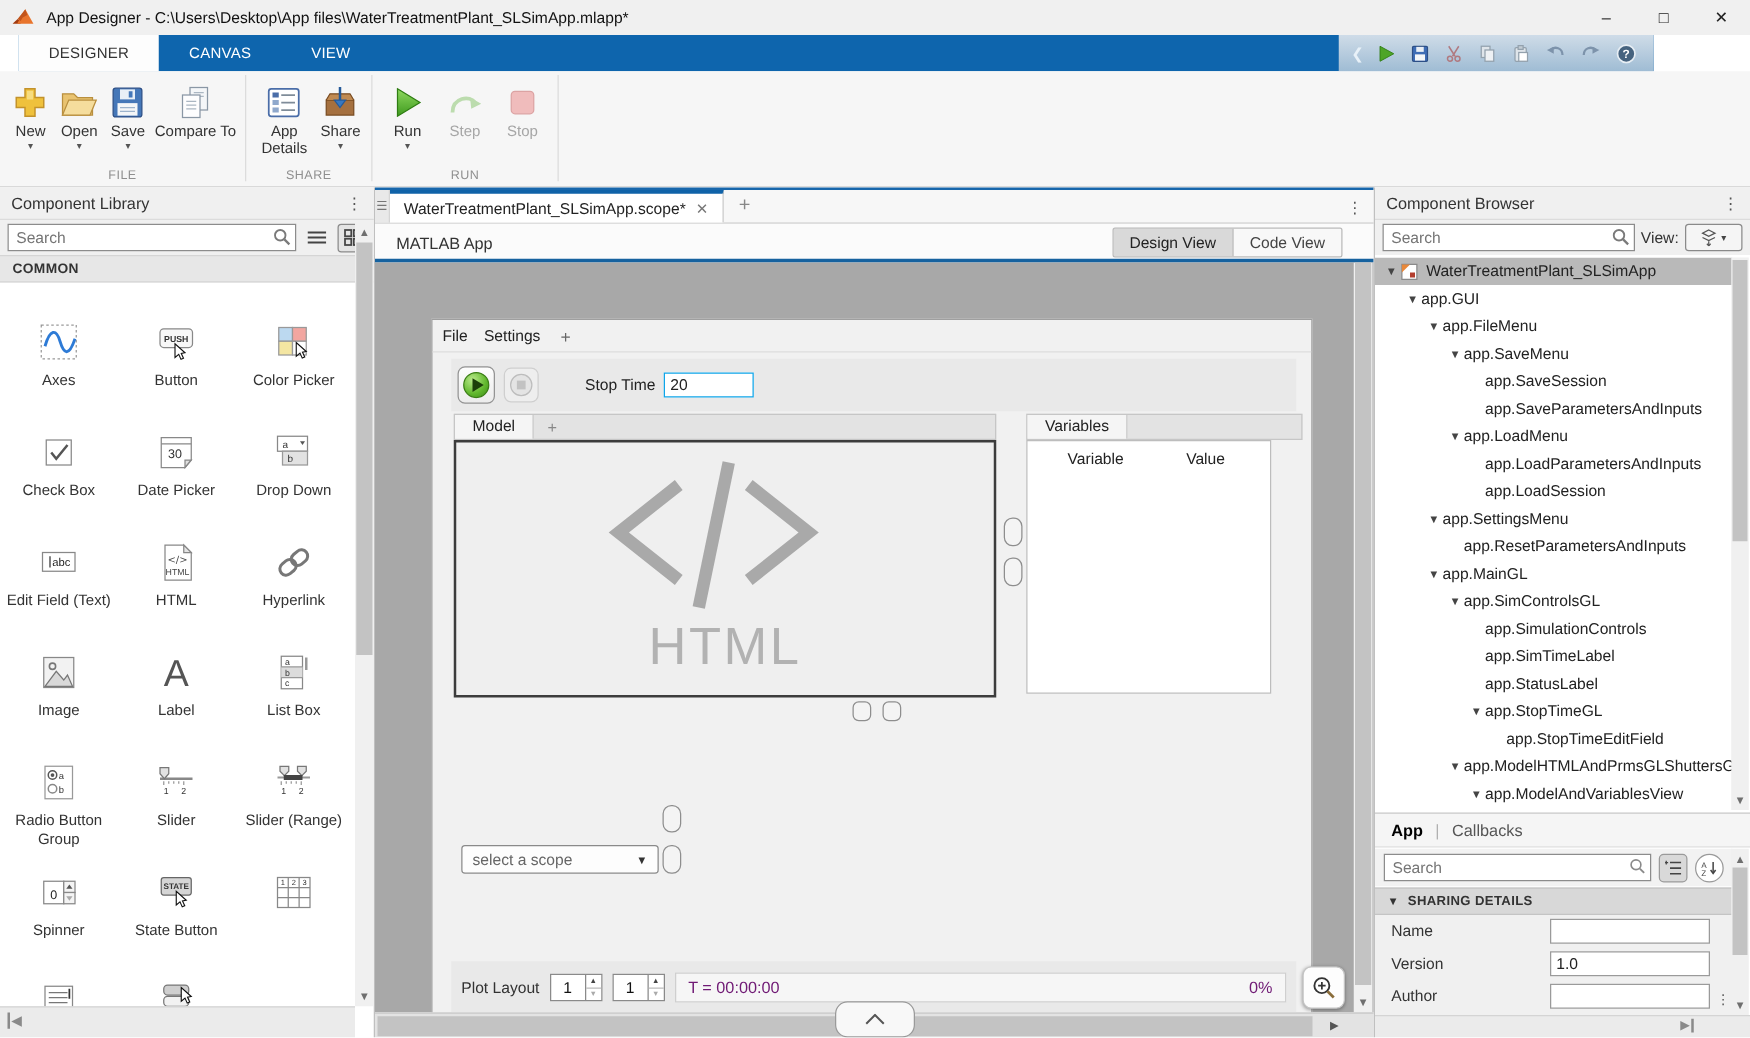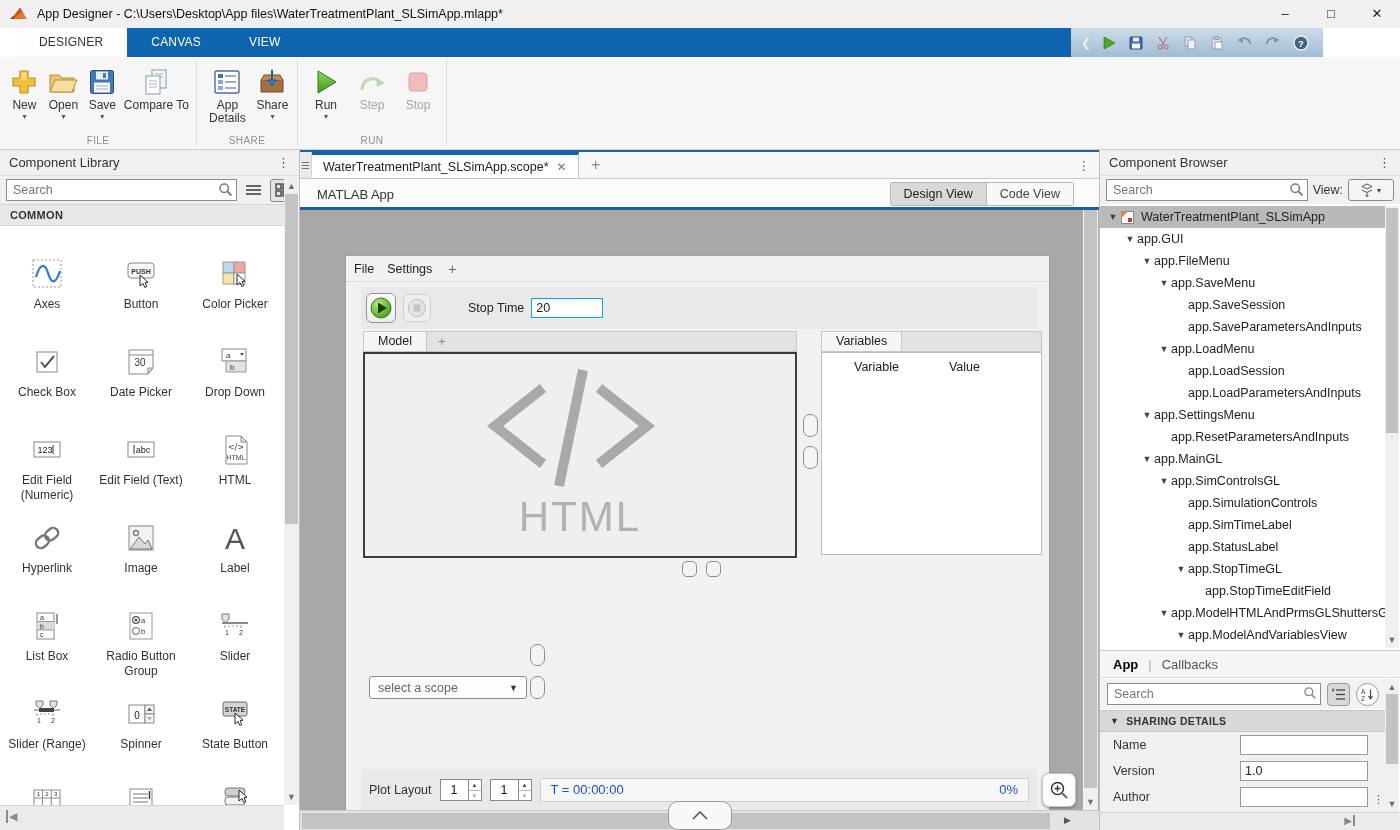--- a/index.html
+++ b/index.html
@@ -89,34 +89,34 @@
   .modeltabs { position:absolute; left:17px; top:75px; width:434px; height:21px; background:#e3e3e3; border:1px solid #c6c6c6; display:flex; }
   .mtab { background:#f5f5f5; border-right:1px solid #c6c6c6; padding:0 14px; line-height:19px; font-size:12.5px; color:#222; }
   .mplus { padding:0 11px; color:#888; line-height:19px; font-size:13px; }
   .modelbox { position:absolute; left:17px; top:96px; width:434px; height:206px; background:#efefef; border:2px solid #3c3c3c; display:flex; flex-direction:column; align-items:center; overflow:hidden; }
   .htmltext { font-size:42px; color:#b2b2b2; line-height:1; margin-top:2px; letter-spacing:2px; }
 
   .shutter { position:absolute; width:15px; height:23px; border:1px solid #8e8e8e; border-radius:7px; background:#f4f4f4; }
   .sqhandle { position:absolute; width:15px; height:16px; border:1px solid #8e8e8e; border-radius:5px; background:#f4f4f4; }
 
   .varstabs { position:absolute; left:475px; top:75px; width:221px; height:21px; background:#e3e3e3; border:1px solid #c6c6c6; display:flex; }
-  .varsbox { position:absolute; left:475px; top:96px; width:221px; height:203px; background:#fff; border:1px solid #bdbdbd; }
+  .varsbox { position:absolute; left:475px; top:96px; width:196px; height:203px; background:#fff; border:1px solid #bdbdbd; }
   .varshead { display:flex; padding-top:7px; font-size:12.5px; color:#222; }
   .vh1 { margin-left:32px; } .vh2 { margin-left:50px; }
 
   .scopedd { position:absolute; left:23px; top:420px; width:158px; height:23px; border:1px solid #8a8a8a; border-radius:3px; background:#fdfdfd; display:flex; align-items:center; padding:0 8px; color:#666; font-size:12.5px; }
   .ddcaret { margin-left:auto; font-size:9px; color:#333; }
 
   .bottombar { position:absolute; left:15px; top:513px; width:676px; height:41px; background:#e9e9e9; display:flex; align-items:center; padding:0 8px; gap:8px; }
   .spin { width:42px; height:22px; background:#fff; border:1px solid #8a8a8a; display:flex; }
   .spin .num { flex:1; text-align:center; line-height:20px; font-size:12.5px; color:#111; }
   .spin .arrs { width:13px; border-left:1px solid #8a8a8a; display:flex; flex-direction:column; }
   .spin .arrs span { flex:1; font-size:6px; line-height:10px; text-align:center; color:#444; }
   .spin .arrs span:first-child { border-bottom:1px solid #bbb; }
-  .statusfield { flex:1; height:24px; background:#f6f6f6; border:1px solid #cfcfcf; display:flex; align-items:center; padding:0 10px; font-size:13px; color:#1d4ed8; }
+  .statusfield { flex:1; height:24px; background:#f6f6f6; border:1px solid #cfcfcf; display:flex; align-items:center; padding:0 10px; font-size:13px; color:#701a75; }
   .pct { margin-left:auto; }
 
   .zoombtn { position:absolute; left:742px; top:563px; width:34px; height:34px; background:#fdfdfd; border:1px solid #c4c4c4; border-radius:7px; box-shadow:0 1px 3px rgba(0,0,0,.35); display:flex; align-items:center; justify-content:center; }
 
   .cvs-hsb { position:absolute; left:0; top:660px; width:799px; height:20px; background:#e3e3e3; border-top:1px solid #c9c9c9; }
   .pill { position:absolute; left:368px; top:-10px; width:64px; height:29px; background:#f8f8f8; border:1px solid #9a9a9a; border-radius:10px; display:flex; align-items:center; justify-content:center; }
 
   
   .viewlbl { font-size:12.5px; color:#333; }
   .viewbtn { width:46px; height:22px; border:1px solid #8a8a8a; border-radius:3px; background:#f5f5f5; display:flex; align-items:center; justify-content:center; gap:3px; }
@@ -448,30 +448,20 @@
             <rect x="11" y="19" width="20" height="11" fill="#e2e2e2" stroke="#999"></rect>
             <text x="15" y="27.5" font-size="8" fill="#333" font-family="Liberation Sans, sans-serif">b</text>
           </svg>
         </span>
       <span class="clabel">Drop Down</span>
     </div>
     <div class="citem">
       <span>
           <svg width="40" height="40" viewBox="0 0 40 40">
             <rect x="7" y="12" width="26" height="15" fill="#fff" stroke="#888"></rect>
-            <text x="18" y="23" font-size="9" text-anchor="middle" fill="#222" font-family="Liberation Sans, sans-serif">123</text>
-            <line x1="26" y1="15" x2="26" y2="24" stroke="#333"></line>
-          </svg>
-        </span>
-      <span class="clabel">Edit Field (Numeric)</span>
-    </div>
-    <div class="citem">
-      <span>
-          <svg width="40" height="40" viewBox="0 0 40 40">
-            <rect x="7" y="12" width="26" height="15" fill="#fff" stroke="#888"></rect>
             <line x1="13" y1="15" x2="13" y2="24" stroke="#333"></line>
             <text x="22" y="23" font-size="9" text-anchor="middle" fill="#222" font-family="Liberation Sans, sans-serif">abc</text>
           </svg>
         </span>
       <span class="clabel">Edit Field (Text)</span>
     </div>
     <div class="citem">
       <span>
           <svg width="40" height="40" viewBox="0 0 40 40">
             <path d="M11,6 h15 l6,6 v22 H11 z" fill="#fff" stroke="#888"></path>
@@ -852,25 +842,25 @@
     <div class="trow l4">
         <span class="tarr"></span>
         <span>app.SaveParametersAndInputs</span>
       </div>
     <div class="trow l3">
         <span class="tarr">▼</span>
         <span>app.LoadMenu</span>
       </div>
     <div class="trow l4">
         <span class="tarr"></span>
-        <span>app.LoadSession</span>
+        <span>app.LoadParametersAndInputs</span>
       </div>
     <div class="trow l4">
         <span class="tarr"></span>
-        <span>app.LoadParametersAndInputs</span>
+        <span>app.LoadSession</span>
       </div>
     <div class="trow l2">
         <span class="tarr">▼</span>
         <span>app.SettingsMenu</span>
       </div>
     <div class="trow l3">
         <span class="tarr"></span>
         <span>app.ResetParametersAndInputs</span>
       </div>
     <div class="trow l2">

